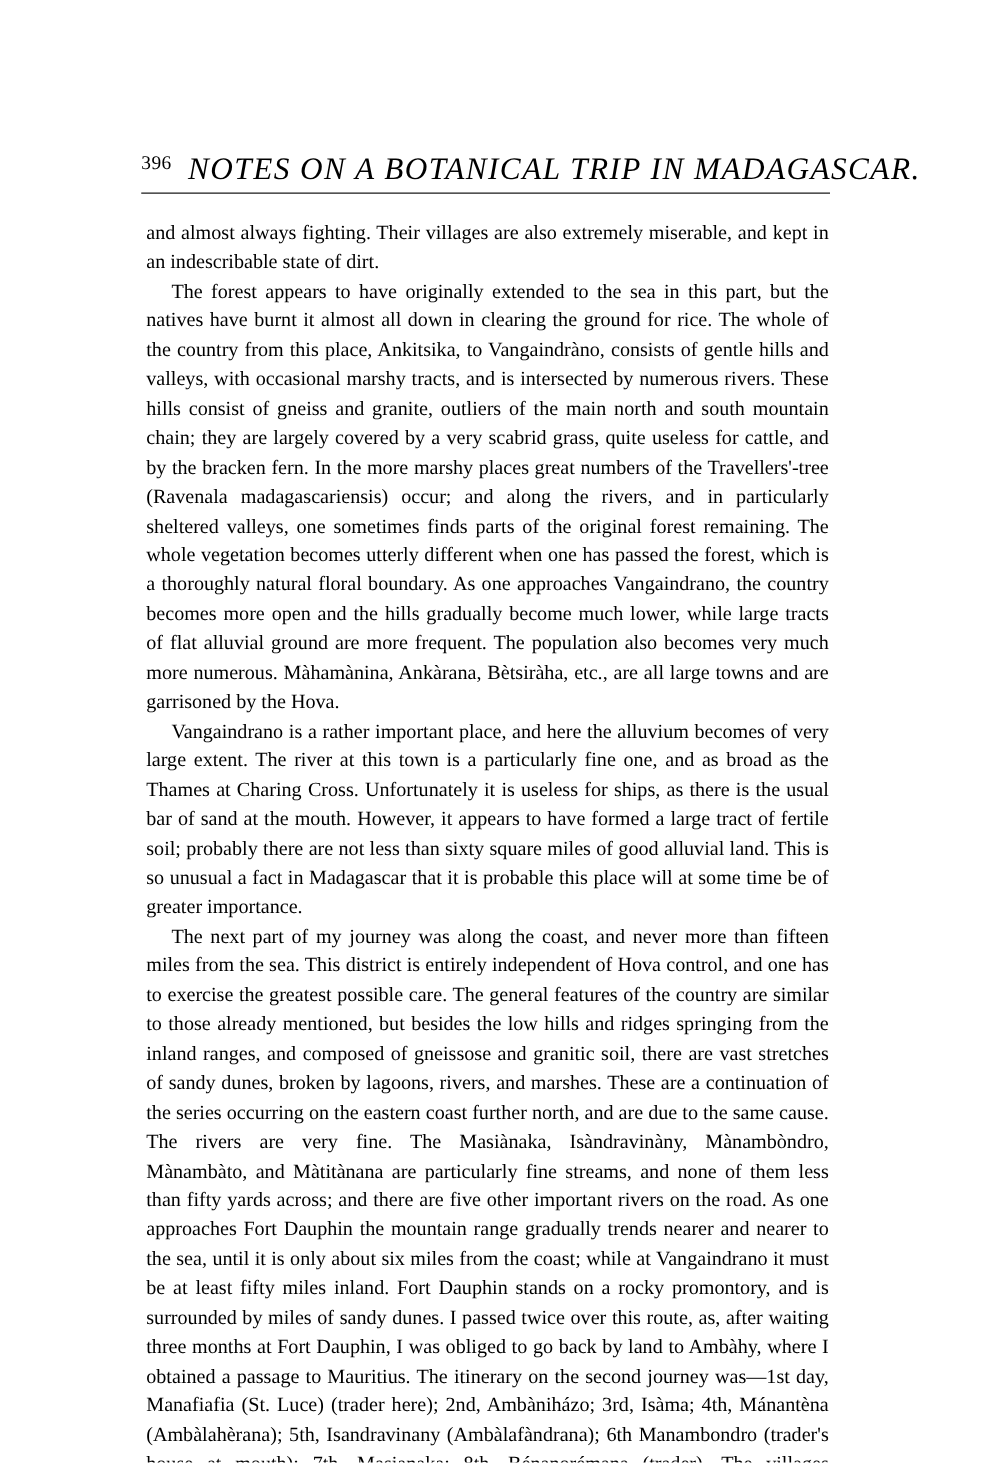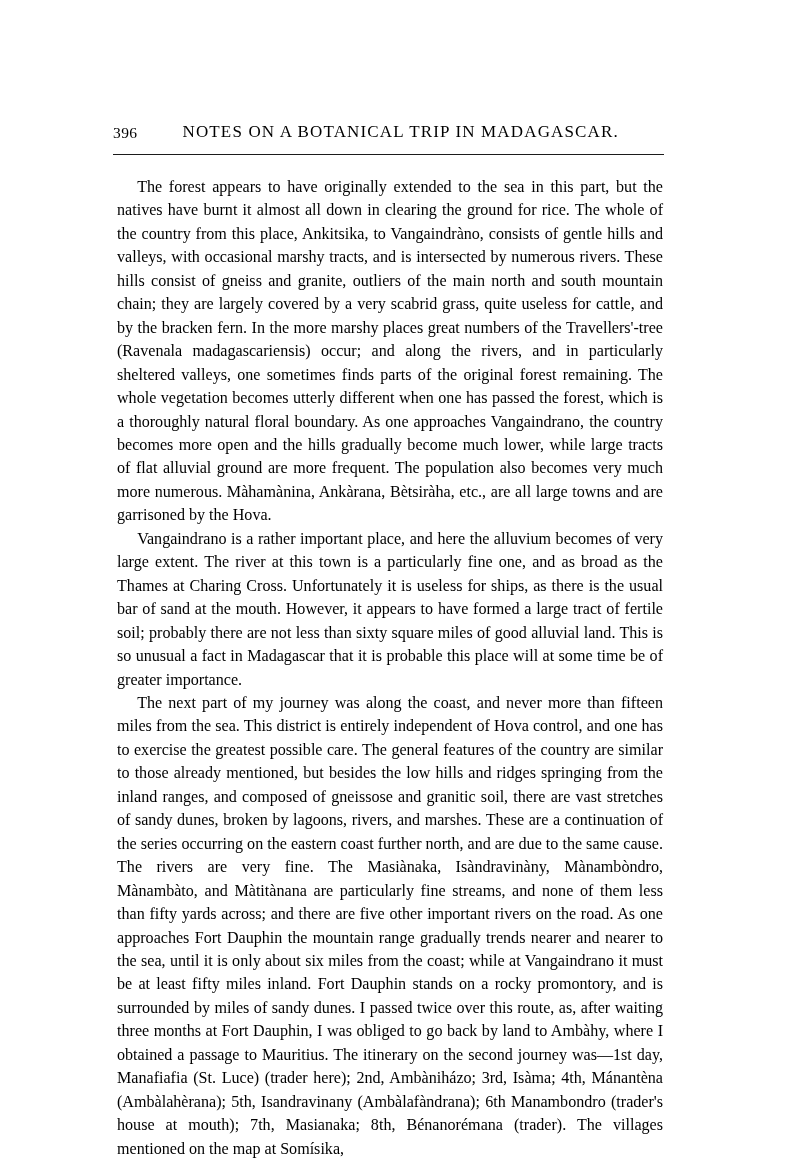--- a/index.html
+++ b/index.html
@@ -21,32 +21,32 @@
     width: 785px;
     height: 1170px;
     background: #ffffff;
   }
   .page-header {
     position: absolute;
     left: 113px;
     top: 122px;
     width: 552px;
     display: flex;
-    align-items: flex-end;
-    gap: 32px;
+    align-items: flex-start;
   }
   .folio {
     font-size: 15.5px;
     letter-spacing: 0.4px;
     font-style: normal;
     margin-right: 13px;
     white-space: nowrap;
   }
   .running-title {
-    font-size: 17px;
+    font-style: italic;
+    font-size: 25px;
     letter-spacing: 1.15px;
     white-space: nowrap;
   }
   .header-rule {
     position: absolute;
     left: 113px;
     top: 154px;
     width: 551px;
     height: 1px;
     background: #1b1b1b;
@@ -79,20 +79,21 @@
 
   <div class="page-header">
     <span class="folio">396</span>
     <span class="running-title">NOTES ON A BOTANICAL TRIP IN MADAGASCAR.</span>
   </div>
 
   <div class="header-rule"></div>
 
   <div class="body-text">
 
+    <p class="first">and almost always fighting.  Their villages are also extremely miserable, and kept in an indescribable state of dirt.</p>
 
     <p><span>The forest appears to have originally extended to the sea in this part, but the natives have burnt it almost all down in clearing the ground for rice.  The whole of the country from this place, Ankitsika, to Vangaindràno, consists of gentle hills and valleys, with occasional marshy tracts, and is intersected by numerous rivers.  These hills consist of gneiss and granite, outliers of the main north and south mountain chain; they are largely covered by a very scabrid grass, quite useless for cattle, and by the bracken fern.  In the more marshy places great numbers of the Travellers'-tree (</span><span class="sci-name">Ravenala madagascariensis</span><span>) occur; and along the rivers, and in particularly sheltered valleys, one sometimes finds parts of the original forest remaining.  The whole vegetation becomes utterly different when one has passed the forest, which is a thoroughly natural floral boundary.  As one approaches Vangaindrano, the country becomes more open and the hills gradually become much lower, while large tracts of flat alluvial ground are more frequent.  The population also becomes very much more numerous.  Màhamànina, Ankàrana, Bètsiràha, etc., are all large towns and are garrisoned by the Hova.</span></p>
 
     <p>Vangaindrano is a rather important place, and here the alluvium becomes of very large extent.  The river at this town is a particularly fine one, and as broad as the Thames at Charing Cross.  Unfortunately it is useless for ships, as there is the usual bar of sand at the mouth.  However, it appears to have formed a large tract of fertile soil; probably there are not less than sixty square miles of good alluvial land.  This is so unusual a fact in Madagascar that it is probable this place will at some time be of greater importance.</p>
 
     <p>The next part of my journey was along the coast, and never more than fifteen miles from the sea.  This district is entirely independent of Hova control, and one has to exercise the greatest possible care.  The general features of the country are similar to those already mentioned, but besides the low hills and ridges springing from the inland ranges, and composed of gneissose and granitic soil, there are vast stretches of sandy dunes, broken by lagoons, rivers, and marshes.  These are a continuation of the series occurring on the eastern coast further north, and are due to the same cause.  The rivers are very fine.  The Masiànaka, Isàndravinàny, Mànambòndro, Mànambàto, and Màtitànana are particularly fine streams, and none of them less than fifty yards across; and there are five other important rivers on the road.  As one approaches Fort Dauphin the mountain range gradually trends nearer and nearer to the sea, until it is only about six miles from the coast; while at Vangaindrano it must be at least fifty miles inland.  Fort Dauphin stands on a rocky promontory, and is surrounded by miles of sandy dunes.  I passed twice over this route, as, after waiting three months at Fort Dauphin, I was obliged to go back by land to Ambàhy, where I obtained a passage to Mauritius.  The itinerary on the second journey was—1st day, Manafiafia (St. Luce) (trader here); 2nd, Ambàniházo; 3rd, Isàma; 4th, Mánantèna (Ambàlahèrana); 5th, Isandravinany (Ambàlafàndrana); 6th Manambondro (trader's house at mouth); 7th, Masianaka; 8th, Bénanorémana (trader).  The villages mentioned on the map at Somísika,</p>
 
   </div>
 
 </div>

